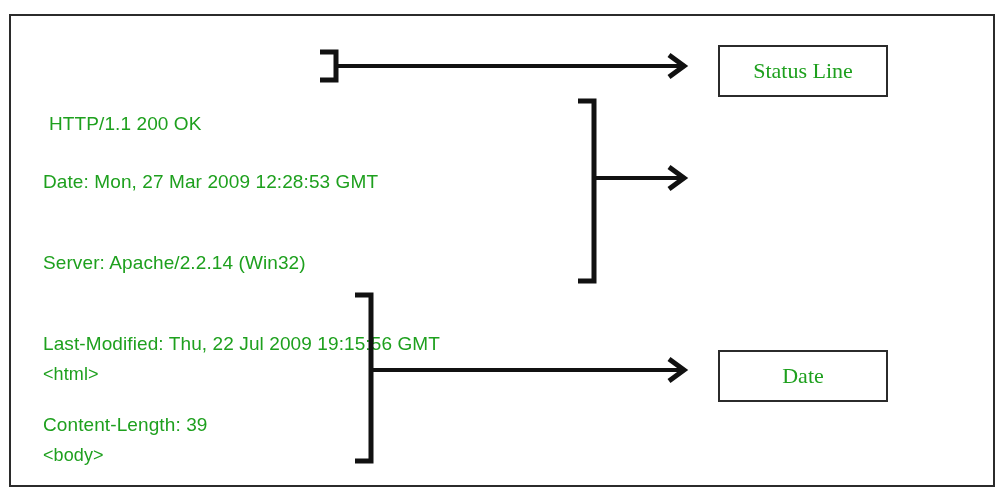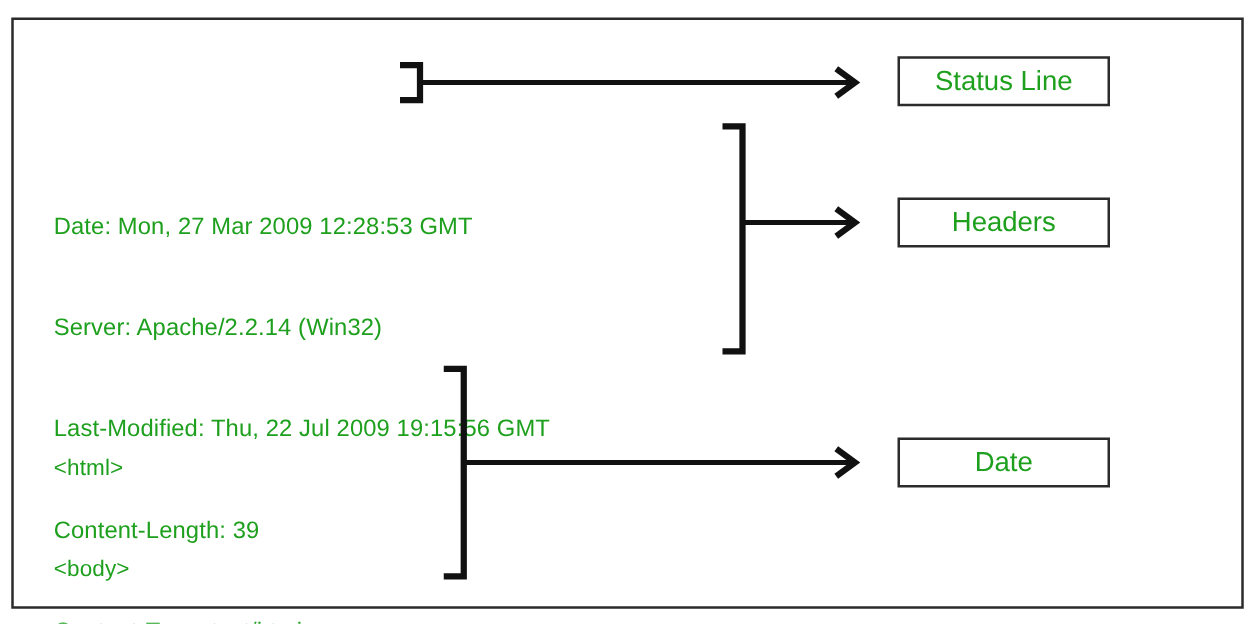--- a/index.html
+++ b/index.html
@@ -62,21 +62,22 @@
     position: absolute;
     box-sizing: border-box;
     border: 2px solid #2b2b2b;
     background: #ffffff;
     color: #1ea01e;
     font-size: 22px;
     display: flex;
     align-items: center;
     justify-content: center;
     width: 170px;
-    height: 40px;
+    height: 52px;
+    font-family: Liberation Serif, serif;
   }
   #box-status { left: 718px; top: 45px; }
   #box-headers { left: 718px; top: 158px; }
   #box-body { left: 718px; top: 350px; }
 
   
   #connectors {
     position: absolute;
     left: 0;
     top: 0;
@@ -104,20 +105,23 @@
     stroke-linejoin: miter;
   }
 </style>
 </head>
 <body>
 
 <div id="stage">
 
   <div id="frame"></div>
 
+  <div class="msg-text" id="status-line-text">
+    <div>HTTP/1.1 200 OK</div>
+  </div>
 
   <div class="msg-text" id="headers-text">
     <div>Date: Mon, 27 Mar 2009 12:28:53 GMT</div>
     <div>Server: Apache/2.2.14 (Win32)</div>
     <div>Last-Modified: Thu, 22 Jul 2009 19:15:56 GMT</div>
     <div>Content-Length: 39</div>
     <div>Content-Type: text/html</div>
     
   </div>
 
@@ -143,20 +147,17 @@
 
     <path class="stroke-k" d="M 355 295 L 371 295 L 371 461 L 355 461"></path>
 
     <path class="stroke-line" d="M 371 370 L 680 370"></path>
     <path class="stroke-head" d="M 669 359 L 684 370 L 669 381"></path>
   </svg>
 
   <div class="label-box" id="box-status">
     <span>Status Line</span>
   </div>
-  <div class="label-box" id="box-headers">
-    <span>Headers</span>
-  </div>
   <div class="label-box" id="box-body">
     <span>Date</span>
   </div>
 
 </div>
 
 </body></html>

